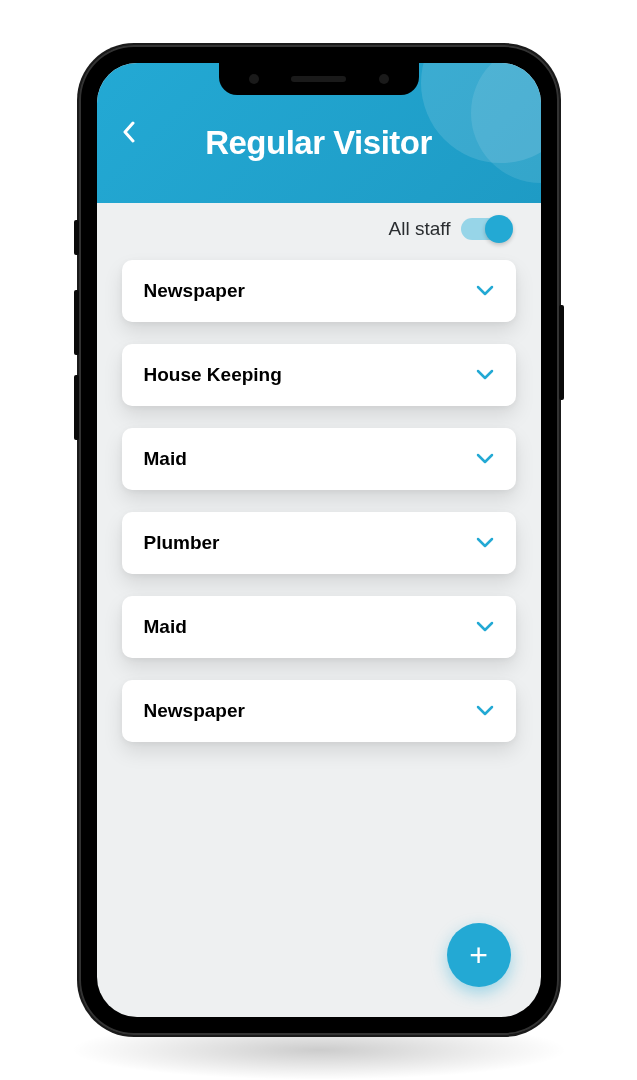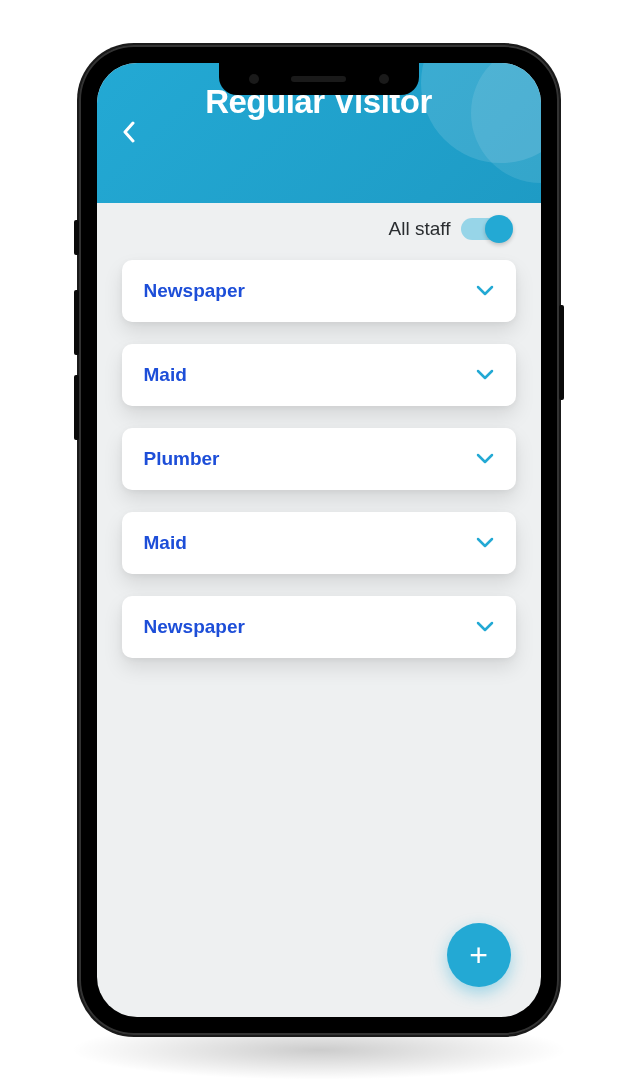--- a/index.html
+++ b/index.html
@@ -127,21 +127,21 @@
       width: 55px;
       height: 6px;
       background: #1a1a1a;
       border-radius: 3px;
     }
 
     .header {
       background: linear-gradient(135deg, #23A9D4 0%, #1E9BC5 100%);
       height: 140px;
       display: flex;
-      align-items: flex-start;
+      align-items: center;
       justify-content: center;
       position: relative;
       padding-top: 20px;
       overflow: hidden;
     }
 
     .header-circle-1 {
       position: absolute;
       top: -60px;
       right: -40px;
@@ -224,21 +224,21 @@
       margin-bottom: 22px;
       display: flex;
       align-items: center;
       justify-content: space-between;
       box-shadow: 0 10px 20px rgba(0,0,0,0.1), 0 2px 6px rgba(0,0,0,0.05);
       cursor: pointer;
     }
 
     .list-item-label {
       font-size: 19px;
-      color: #1d4ed8;
+      color: #000000;
       font-weight: 600;
     }
 
     .chevron-down {
       color: #23A9D4;
     }
 
     .fab {
       position: absolute;
       bottom: 30px;
@@ -297,20 +297,26 @@
         </div>
       </div>
 
       <div class="list-item">
         <span class="list-item-label">Newspaper</span>
         <svg class="chevron-down" width="18" height="12" viewBox="0 0 18 12" fill="none">
           <path d="M2 2 L9 9 L16 2" stroke="#23A9D4" stroke-width="2.5" stroke-linecap="round" stroke-linejoin="round"></path>
         </svg>
       </div>
 
+      <div class="list-item">
+        <span class="list-item-label">House Keeping</span>
+        <svg class="chevron-down" width="18" height="12" viewBox="0 0 18 12" fill="none">
+          <path d="M2 2 L9 9 L16 2" stroke="#23A9D4" stroke-width="2.5" stroke-linecap="round" stroke-linejoin="round"></path>
+        </svg>
+      </div>
 
       <div class="list-item">
         <span class="list-item-label">Maid</span>
         <svg class="chevron-down" width="18" height="12" viewBox="0 0 18 12" fill="none">
           <path d="M2 2 L9 9 L16 2" stroke="#23A9D4" stroke-width="2.5" stroke-linecap="round" stroke-linejoin="round"></path>
         </svg>
       </div>
 
       <div class="list-item">
         <span class="list-item-label">Plumber</span>

